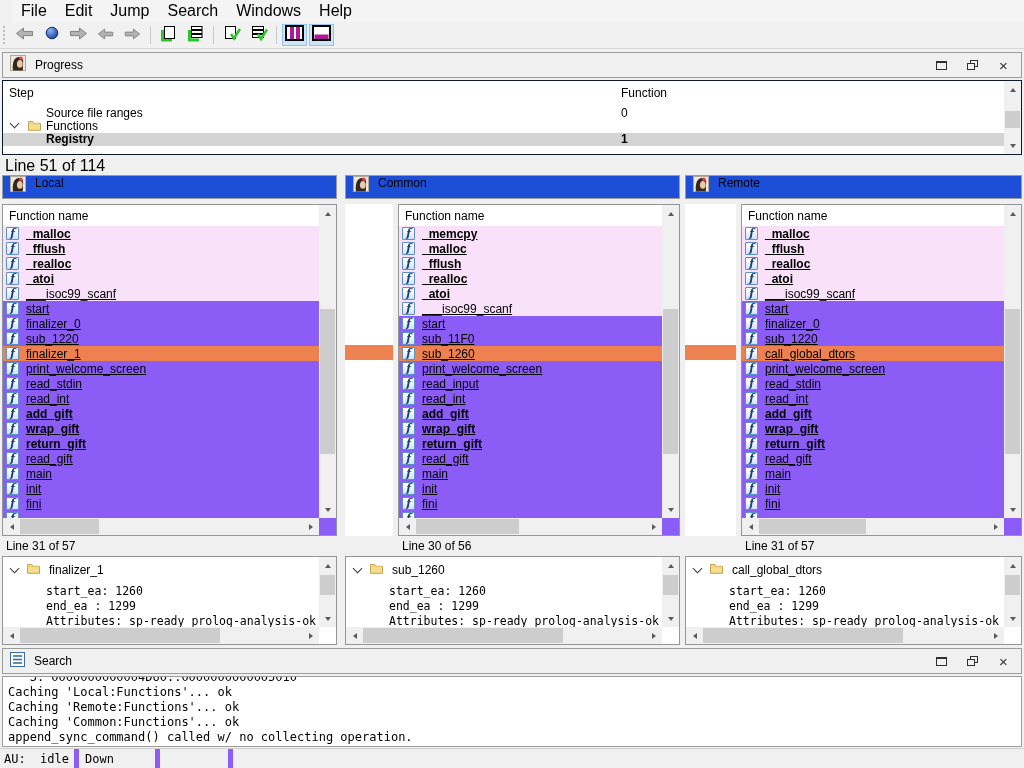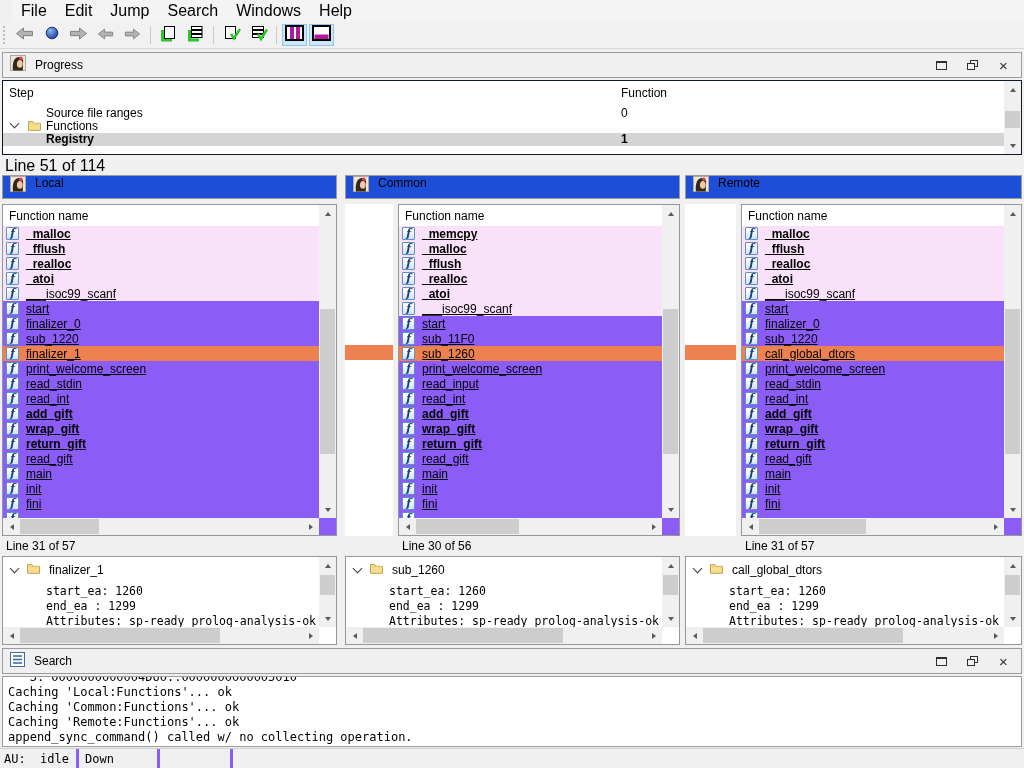--- a/index.html
+++ b/index.html
@@ -80,21 +80,21 @@
   .d-root{position:absolute;top:6px;left:8px;display:flex;align-items:center;gap:9px;font-size:12px;}
   .d-lines{position:absolute;top:27px;left:43px;font-family:"DejaVu Sans Mono",monospace;font-size:11.5px;line-height:15px;white-space:pre;}
 
   
   #output-body{position:absolute;left:2px;top:676px;width:1020px;height:71px;background:#fff;border:1px solid #9c9c9c;box-sizing:border-box;overflow:hidden;font-family:"DejaVu Sans Mono",monospace;font-size:12px;line-height:15px;padding-left:5px;}
   .oline{white-space:pre;}
   #output-body .oline:first-child{margin-top:-7px;}
 
   
   .statusbar{position:absolute;top:748px;left:0;width:1024px;height:20px;background:#f0f0f0;border-top:1px solid #d0d0d0;display:flex;align-items:stretch;font-family:"DejaVu Sans Mono",monospace;font-size:12px;box-sizing:border-box;}
-  .sseg{border-right:3px solid #8b5cf6;display:flex;align-items:center;padding-left:4px;box-sizing:border-box;}
+  .sseg{border-right:5px solid #8b5cf6;display:flex;align-items:center;padding-left:4px;box-sizing:border-box;}
 </style>
 </head>
 <body>
 
 <div id="app">
   <div id="menubar" class="menubar">
       <span class="mitem">File</span>
       <span class="mitem">Edit</span>
       <span class="mitem">Jump</span>
       <span class="mitem">Search</span>
@@ -709,22 +709,22 @@
           <span class="wb-restore"></span>
         </span>
       <span class="wb">
           <span class="wb-close">×</span>
         </span>
     </span>
   </div>
   <div id="output-body">
       <div class="oline">   3: 0000000000004D60..0000000000005010</div>
       <div class="oline">Caching 'Local:Functions'... ok</div>
+      <div class="oline">Caching 'Remote:Functions'... ok</div>
       <div class="oline">Caching 'Common:Functions'... ok</div>
-      <div class="oline">Caching 'Remote:Functions'... ok</div>
       <div class="oline">append_sync_command() called w/ no collecting operation.</div>
     </div>
 
   <div id="statusbar" class="statusbar">
       <div class="sseg" style="width:79px">AU:&nbsp;&nbsp;idle</div>
       <div class="sseg" style="width:81px;padding-left:6px">Down</div>
       <div class="sseg" style="width:73px"></div>
       <div class="sseg" style="flex:1;border-right:none"></div>
     </div>
 </div>

